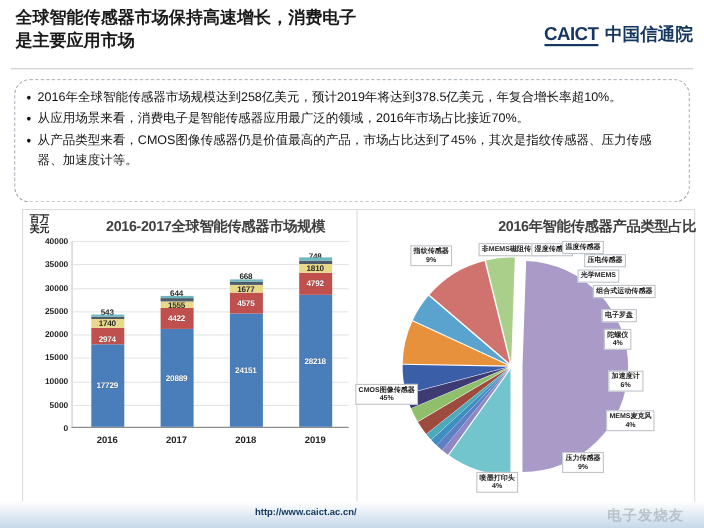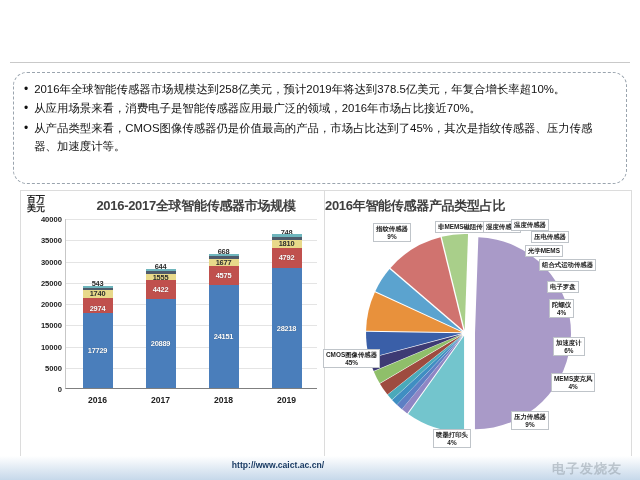--- a/index.html
+++ b/index.html
@@ -82,21 +82,21 @@
   }
   .legend{
     position:absolute;left:30px;top:224px;width:280px;
     display:flex;justify-content:center;gap:8px;
   }
   .legend-item{display:flex;align-items:center;gap:2.5px;font-size:7.8px;font-weight:bold;color:#333;}
   .swatch{width:5px;height:5px;display:inline-block;}
 
   
   .pie-title{
-    position:absolute;left:0;top:6px;width:308px;text-align:left;
+    position:absolute;left:0;top:6px;width:308px;text-align:right;
     font-size:13px;font-weight:bold;color:#3f3f3f;letter-spacing:-0.3px;
   }
   .pie-wrap{position:absolute;left:0;top:24px;width:308px;height:242px;}
   .pie-label{
     position:absolute;background:#fff;border:1px solid #bfc4c9;
     font-size:6.4px;font-weight:bold;color:#1c1c1c;line-height:1.18;
     padding:1px 2px;text-align:center;white-space:nowrap;
   }
 
   
@@ -112,20 +112,30 @@
     position:absolute;right:18px;bottom:2px;
     font-size:13px;font-weight:bold;color:rgba(150,160,170,.55);
     letter-spacing:1px;pointer-events:none;
   }
 </style>
 </head>
 <body>
 
 <div class="page">
 
+  <div class="header">
+    <div class="header-title">
+      <div>全球智能传感器市场保持高速增长，消费电子</div>
+      <div>是主要应用市场</div>
+    </div>
+    <div class="logo">
+      <span class="logo-caict">CAICT</span>
+      <span class="logo-cn">中国信通院</span>
+    </div>
+  </div>
   <div class="header-rule"></div>
 
   <div class="bullets">
     <div class="bullet">
       <span class="bullet-dot">•</span>
       <span class="bullet-text">2016年全球智能传感器市场规模达到258亿美元，预计2019年将达到378.5亿美元，年复合增长率超10%。</span>
     </div>
     <div class="bullet">
       <span class="bullet-dot">•</span>
       <span class="bullet-text">从应用场景来看，消费电子是智能传感器应用最广泛的领域，2016年市场占比接近70%。</span>

